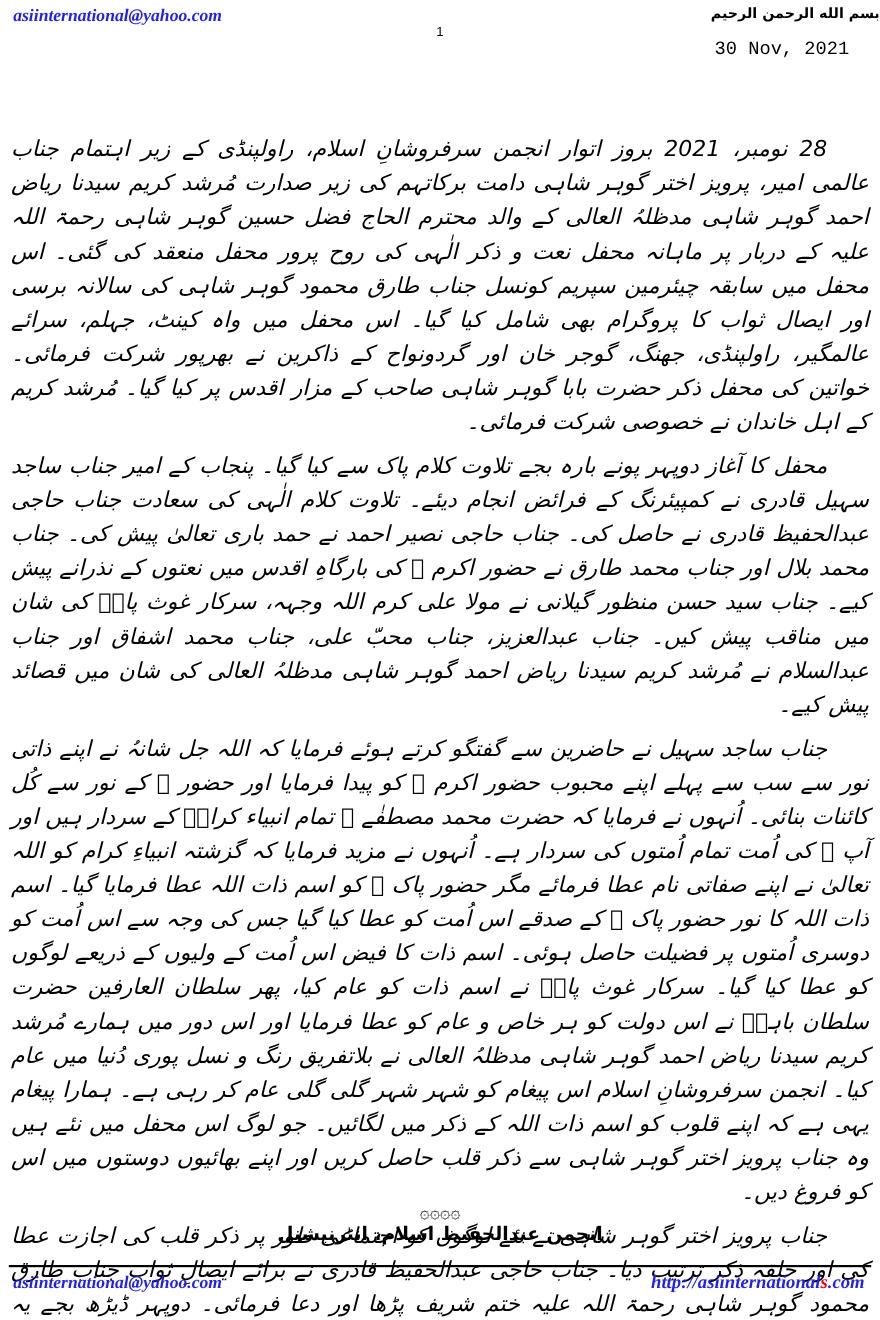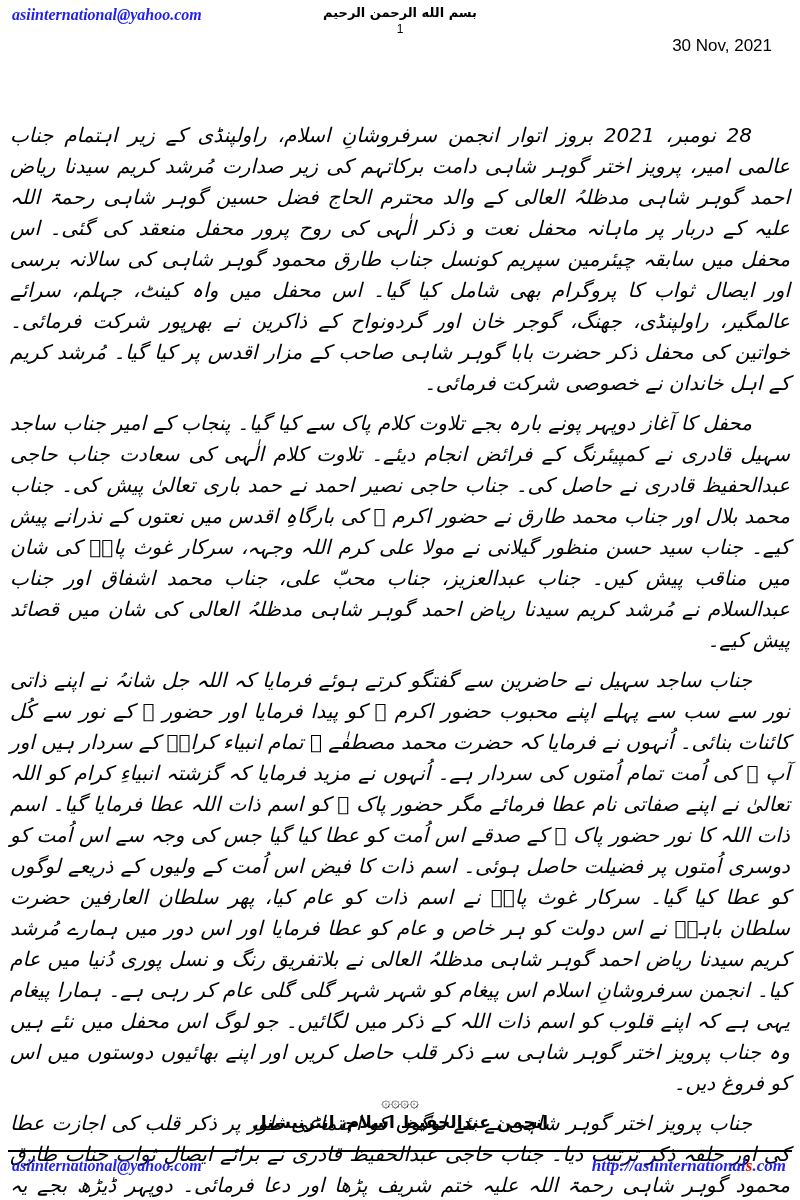--- a/index.html
+++ b/index.html
@@ -20,36 +20,35 @@
     left: 12px; top: 6px;
     font-family: "Liberation Serif", "DejaVu Serif", serif;
     font-style: italic; font-weight: bold;
     font-size: 16px;
     color: #1f1fee;
     text-decoration: none;
   }
   .bismillah {
     position: absolute;
     left: 0; right: 0; top: 5px;
-    text-align: center;
     direction: rtl;
     font-size: 13px;
     font-weight: bold;
   }
   .page-number {
     position: absolute;
     left: 0; right: 0; top: 22px;
     text-align: center;
     font-family: "Liberation Sans", sans-serif;
     font-size: 12px;
   }
   .doc-date {
     position: absolute;
     right: 28px; top: 36px;
-    font-family: Liberation Sans, sans-serif;
+    font-family: Liberation Mono, monospace;
     font-size: 17px;
   }
   .doc-title {
     position: absolute;
     left: 0; right: 0; top: 46px;
     text-align: center;
     direction: rtl;
     font-size: 31px;
     font-weight: bold;
     line-height: 1.5;

